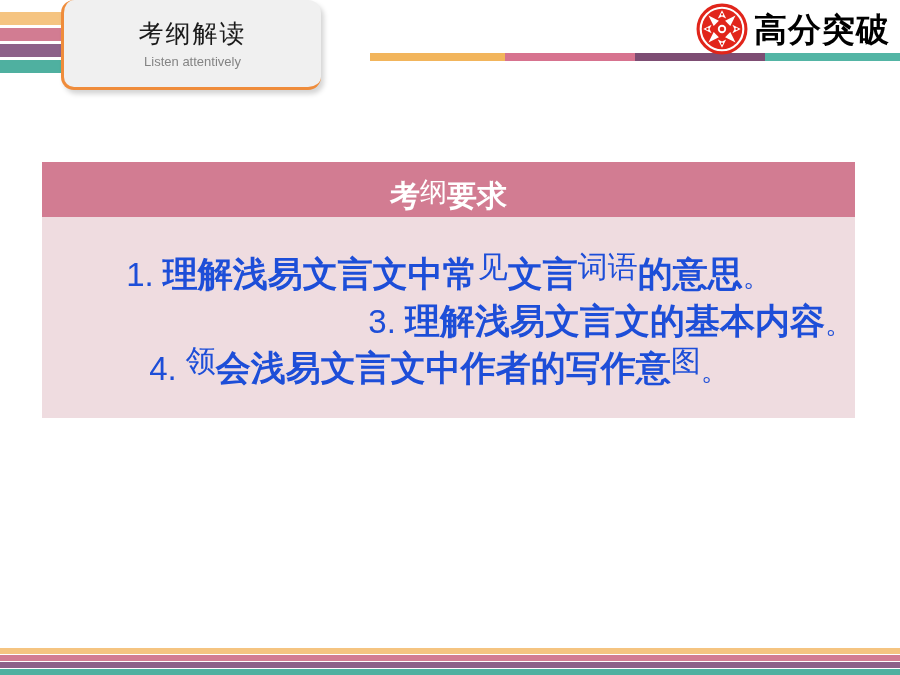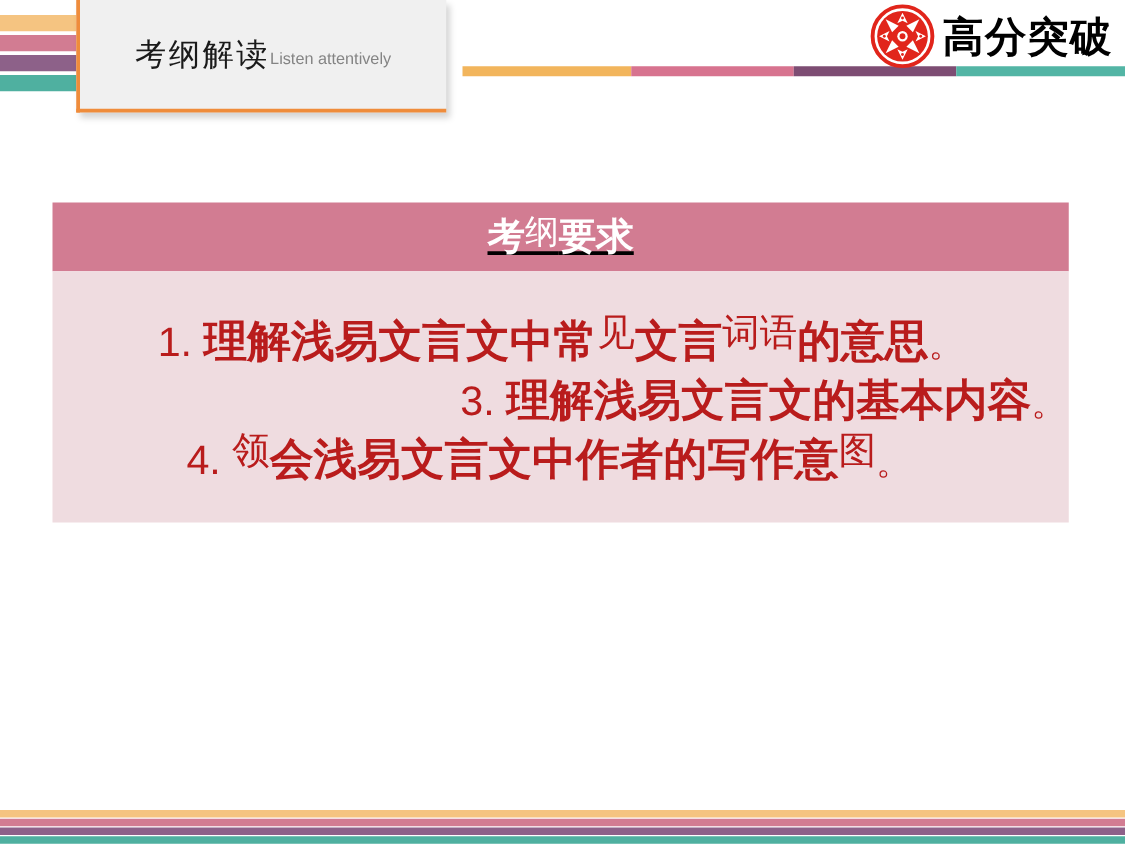--- a/index.html
+++ b/index.html
@@ -26,30 +26,32 @@
     height: 13px;
     margin-bottom: 3px;
     width: 80px;
   }
 
   
   .tab-box {
     position: absolute;
     left: 61px;
     top: 0px;
-    width: 296px;
+    width: 260px;
     height: 90px;
     background: #f0f0f0;
     border-left: 3px solid #ef8c3b;
     border-bottom: 3px solid #ef8c3b;
     box-sizing: border-box;
     box-shadow: 3px 4px 5px rgba(0,0,0,0.17);
     display: flex;
+    flex-direction: column;
     align-items: center;
     justify-content: center;
+    border-radius: 13px;
   }
   .tab-title {
     font-size: 25px;
     color: #1a1a1a;
     letter-spacing: 2px;
     line-height: 1.25;
     font-family: "DejaVu Sans", "Liberation Sans", sans-serif;
   }
   .tab-subtitle {
     font-size: 13px;
@@ -92,23 +94,22 @@
   .card {
     position: absolute;
     left: 42px;
     top: 162px;
     width: 813px;
   }
   .card-header {
     background: #d27c92;
     height: 55px;
     display: flex;
-    align-items: center;
+    align-items: flex-end;
     justify-content: center;
-    text-decoration: underline;
   }
   .card-header-title {
     color: #ffffff;
     font-size: 30px;
     font-weight: bold;
     letter-spacing: 0px;
     font-family: "DejaVu Sans", "Liberation Sans", sans-serif;
     white-space: nowrap;
     display: inline-block;
   }
@@ -118,21 +119,21 @@
     position: relative;
     top: -5px;
   }
   .card-body {
     background: #efdce0;
     padding: 34px 0 26px 0;
   }
 
   
   .req-line {
-    color: #b91c1c;
+    color: #1d4ed8;
     font-size: 35px;
     font-weight: bold;
     line-height: 1.34;
     white-space: nowrap;
     font-family: "DejaVu Sans", "Liberation Sans", sans-serif;
     padding-left: 0;
     text-align: center;
   }
   .req-line .num {
     font-weight: normal;

